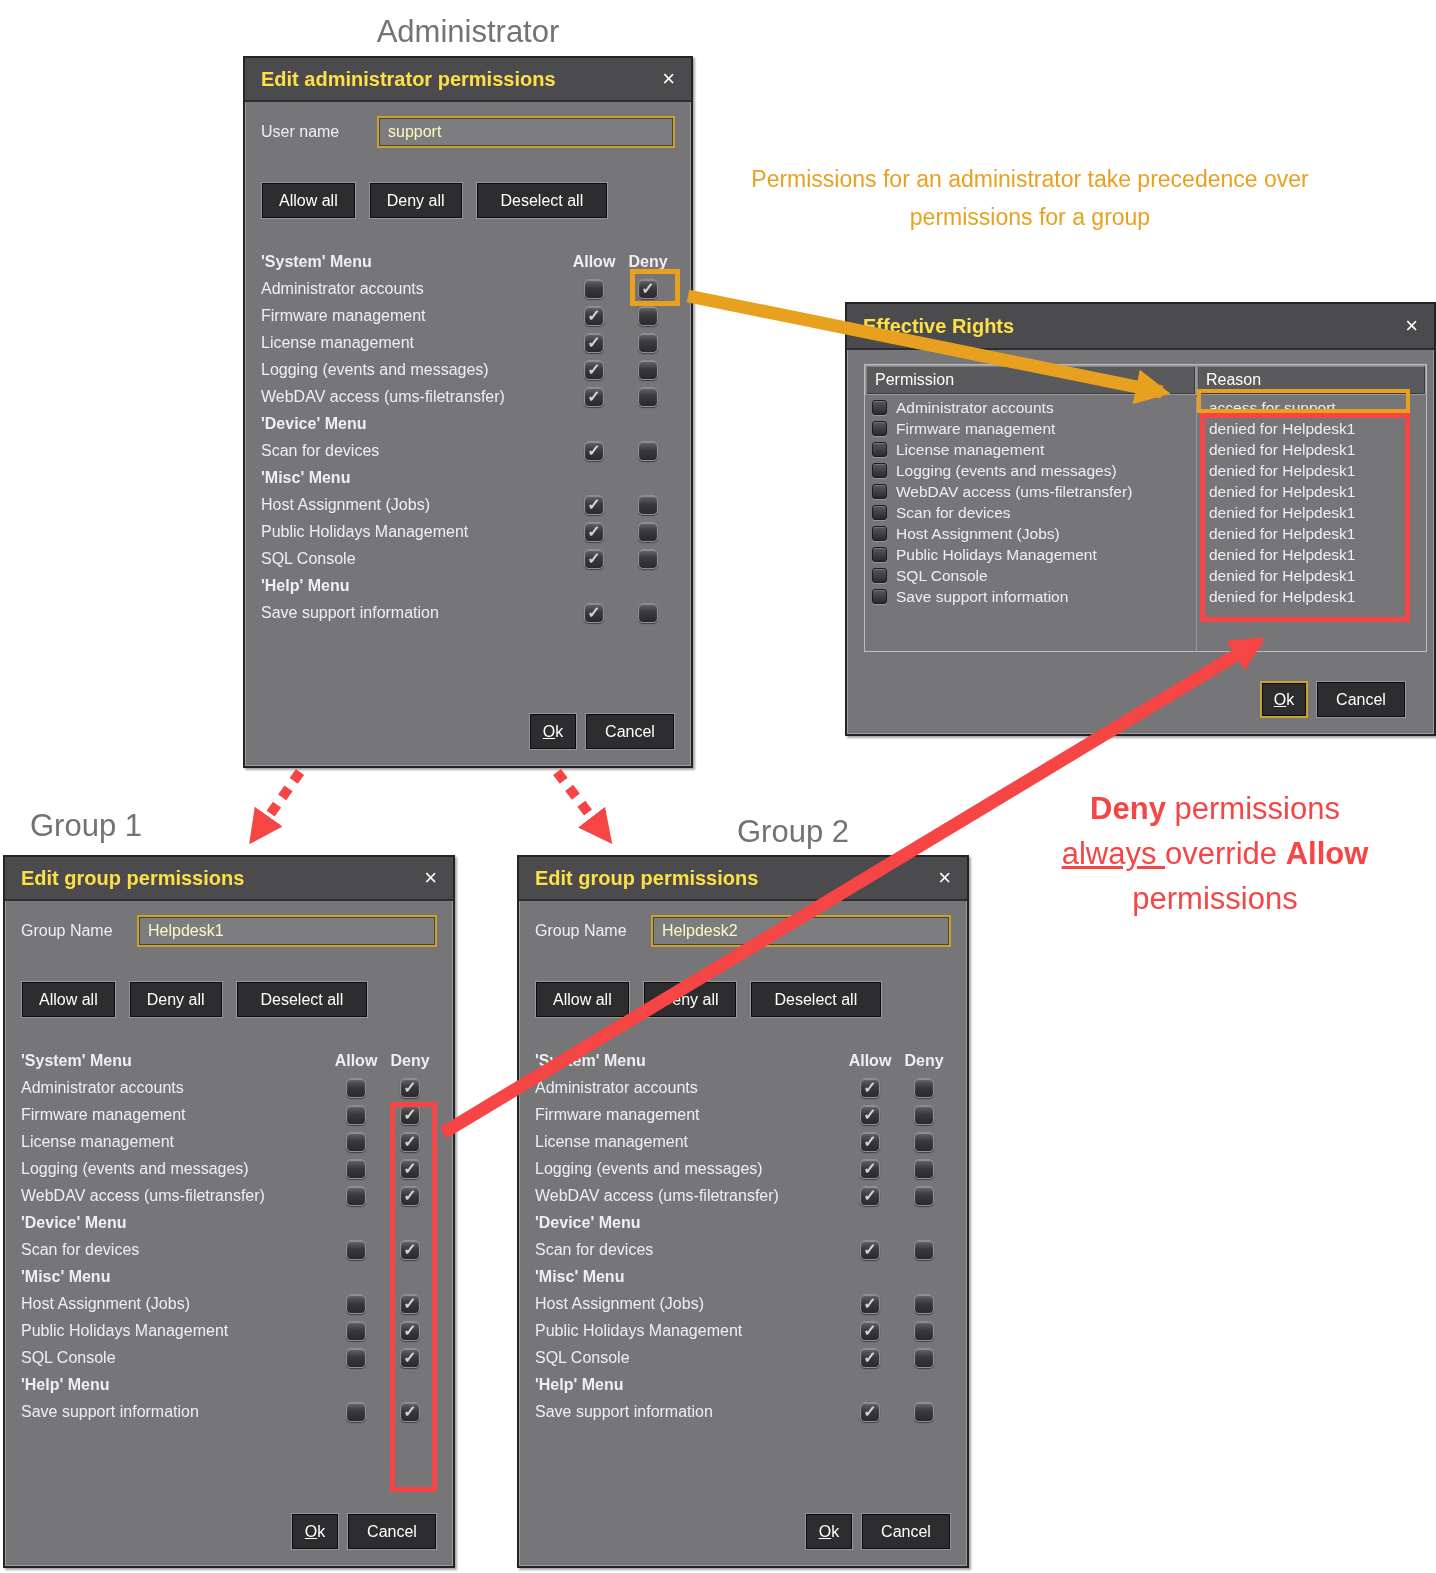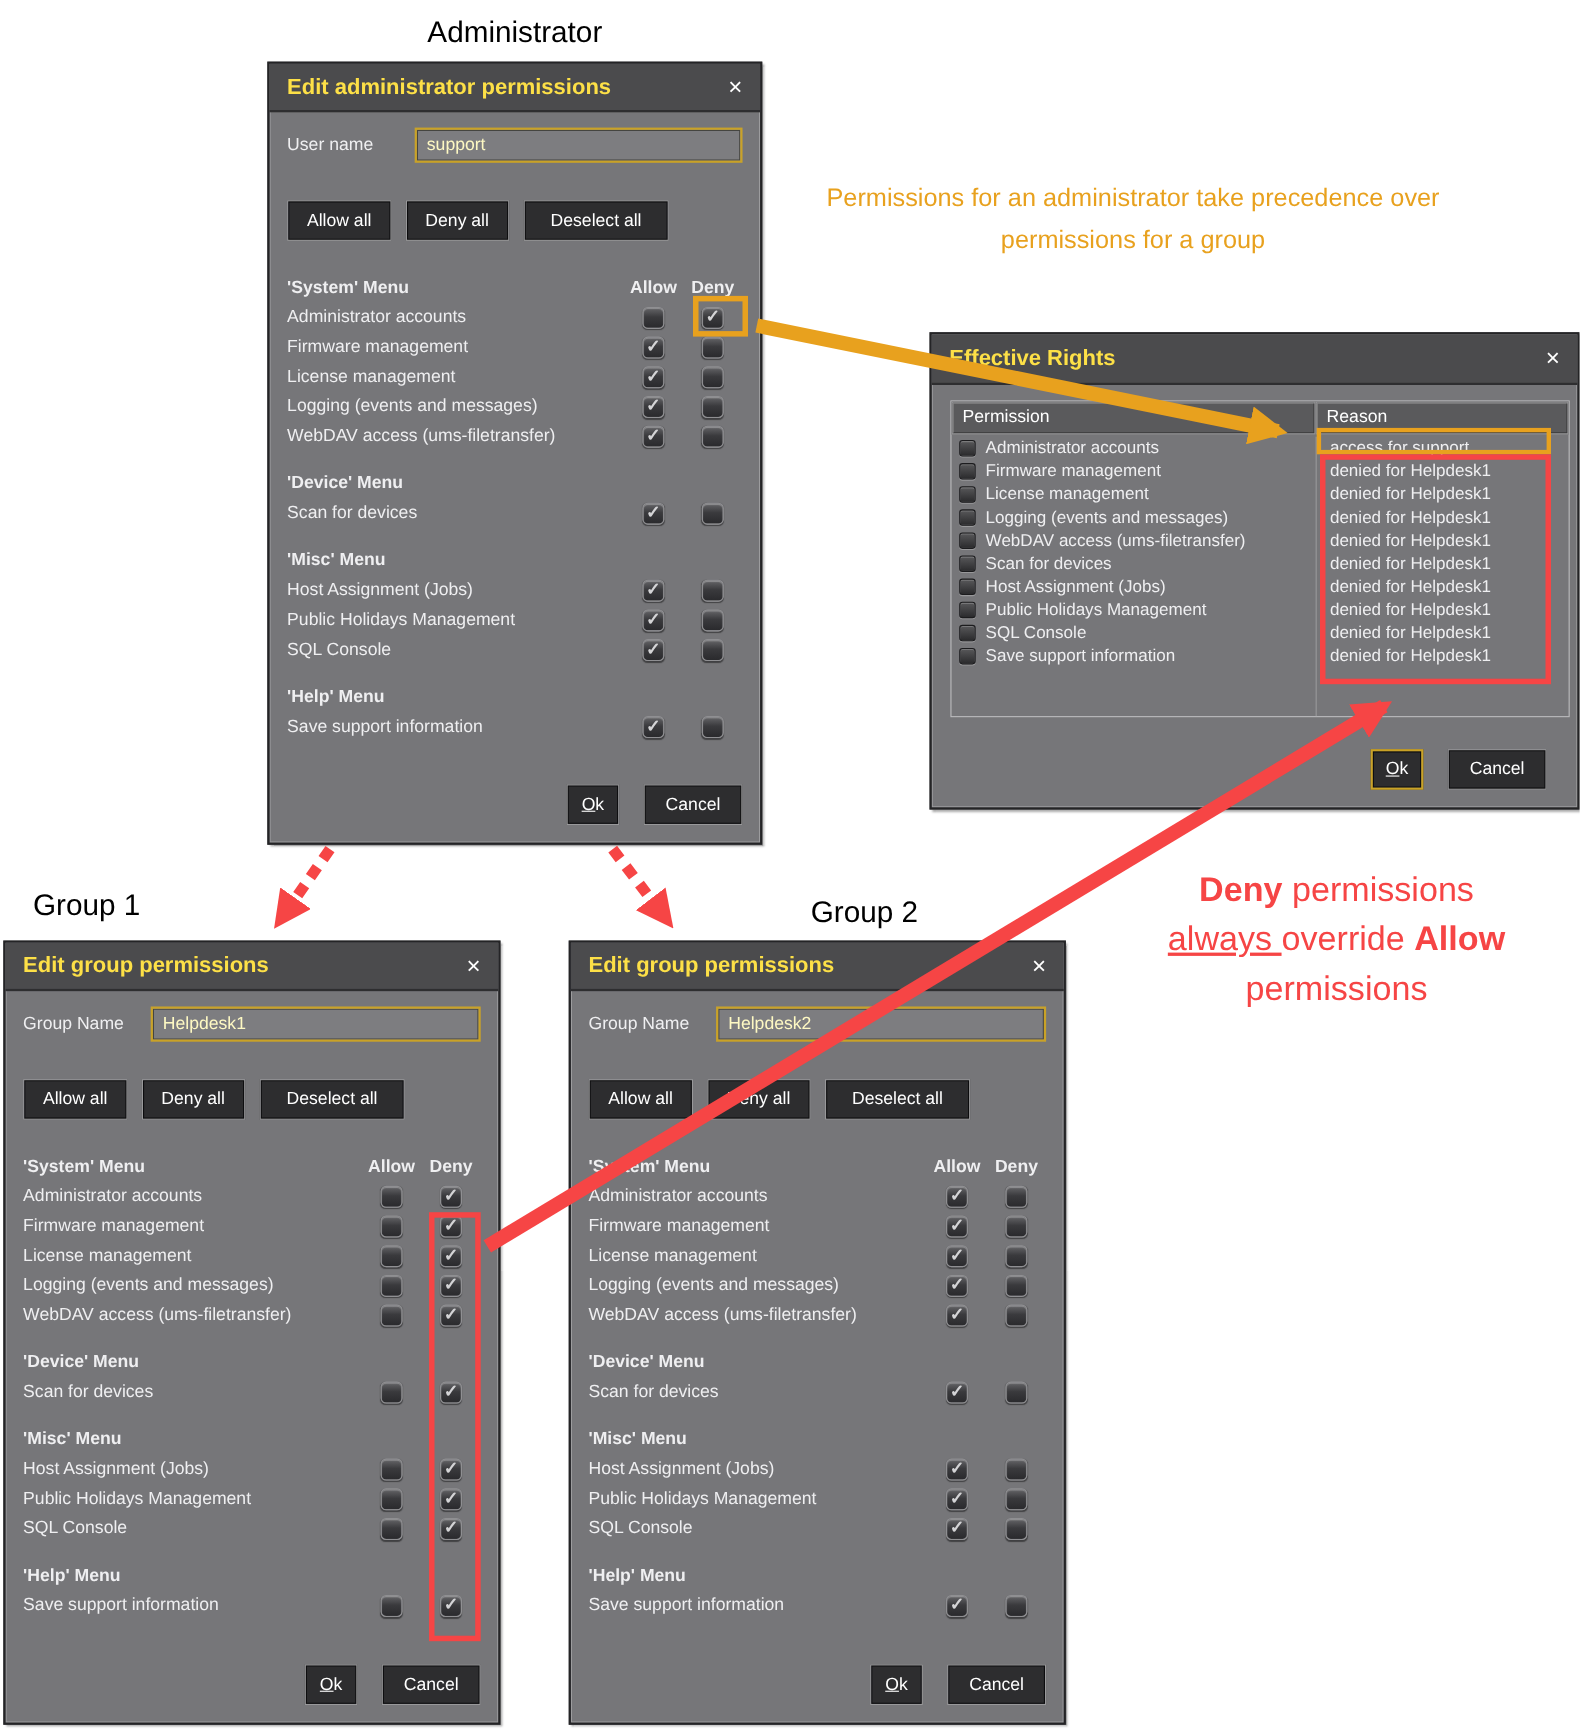--- a/index.html
+++ b/index.html
@@ -2,21 +2,21 @@
 <html><head>
 <meta charset="utf-8">
 <style>
   * { margin:0; padding:0; box-sizing:border-box; }
   body {
     width:1436px; height:1573px; position:relative;
     background:#ffffff; overflow:hidden;
     font-family:"Liberation Sans", sans-serif;
   }
   
-  .big-label { position:absolute; font-size:27px; color:#000000; }
+  .big-label { position:absolute; font-size:31px; color:#737373; }
   .note { position:absolute; text-align:center; }
   #orange-note { left:703px; top:160px; width:654px; font-size:23px; line-height:38px; color:#E8A11E; }
   #red-note   { left:1002px; top:786px; width:426px; font-size:31px; line-height:45px; color:#F64545; }
   #red-note .b { font-weight:bold; }
   #red-note .u { text-decoration:underline; }
 
   
   .dlg {
     position:absolute; background:#767679; color:#efeff1; font-size:16px;
     border:2px solid #242426; box-shadow:inset 0 0 0 1px #9c9c9e, 2px 2px 2px rgba(0,0,0,.35);
@@ -34,35 +34,35 @@
     box-shadow:inset 0 0 0 1px #454540; display:flex; align-items:center; padding:0 9px; color:#fef9c3;
   }
   .btn-row { position:absolute; top:124px; left:16px; display:flex; gap:13px; }
   .btn {
     height:37px; background:#2d2d2f; border:1px solid #98989a;
     box-shadow:inset 0 0 0 1px #0c0c0e; color:#fff; font-size:16px;
     display:flex; align-items:center; justify-content:center; padding:0 17px;
   }
   .btn.wide { padding:0 24px; }
   .perm-list { position:absolute; top:190px; left:16px; right:16px; }
-  .sec-row { display:flex; height:27px; align-items:center; font-weight:bold; margin-top:16px; }
+  .sec-row { display:flex; height:27px; align-items:center; font-weight:bold; }
   .sec-row.first { margin-top:0; }
   .sec-heading { flex:1; }
   .perm-row { display:flex; height:27px; align-items:center; }
   .perm-label { flex:1; }
   .cell { width:54px; display:flex; justify-content:center; align-items:center; }
   .col-head { font-weight:bold; }
   .cb {
     width:20px; height:20px; border-radius:5px;
     background:linear-gradient(#656568 0%, #3a3a3d 45%, #2a2a2d 100%);
     border:1px solid #8f8f92;
     box-shadow:inset 0 1px 1px rgba(255,255,255,.3), 0 1px 1px rgba(0,0,0,.45);
     color:#d4d4d6; font-size:16px; font-weight:bold; line-height:17px; text-align:center;
   }
-  .dlg-foot { position:absolute; right:16px; bottom:16px; display:flex; gap:22px; }
+  .dlg-foot { position:absolute; right:16px; bottom:16px; display:flex; gap:8px; }
   .btn.ok { width:48px; padding:0; }
   .btn.cancel { width:90px; padding:0; }
   .btn.ok .mn { text-decoration:underline; }
   .btn.focused { border:2px solid #c9a227; }
 
   
   #dlg-effective { left:845px; top:302px; width:591px; height:434px; }
   #dlg-effective .titlebar { height:46px; }
   .er-table {
     position:absolute; left:17px; top:60px; width:563px; height:288px;

